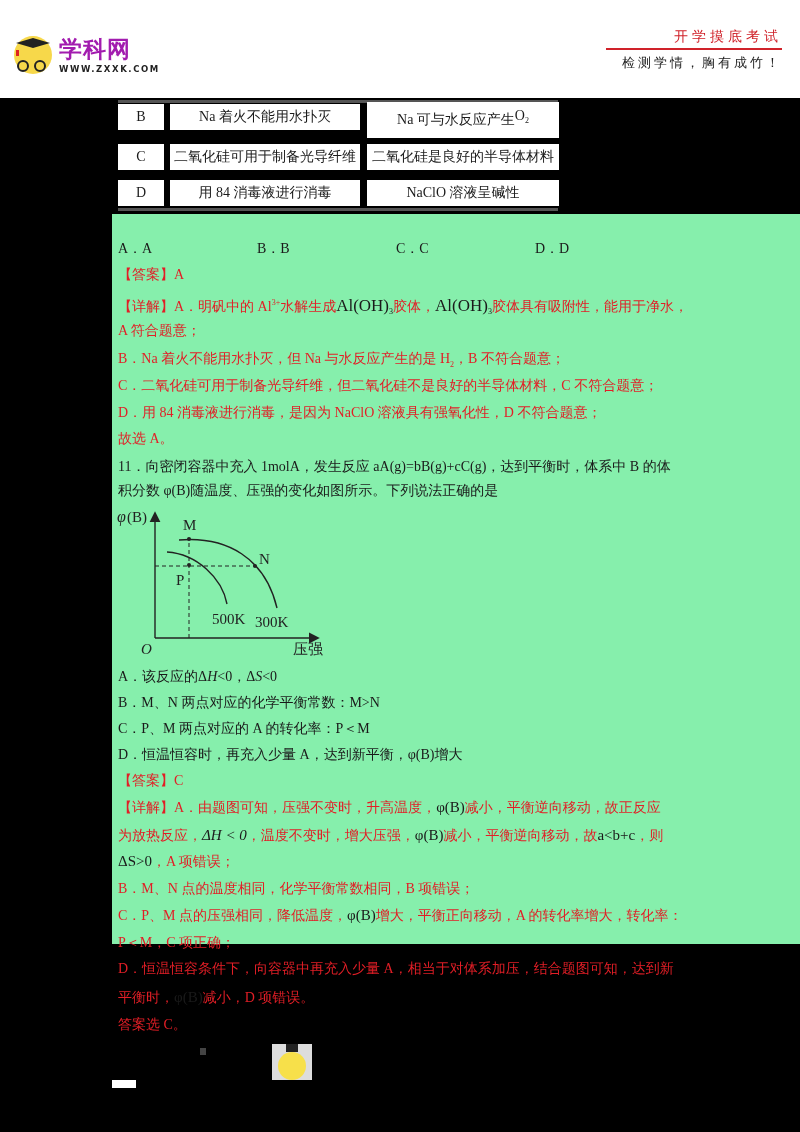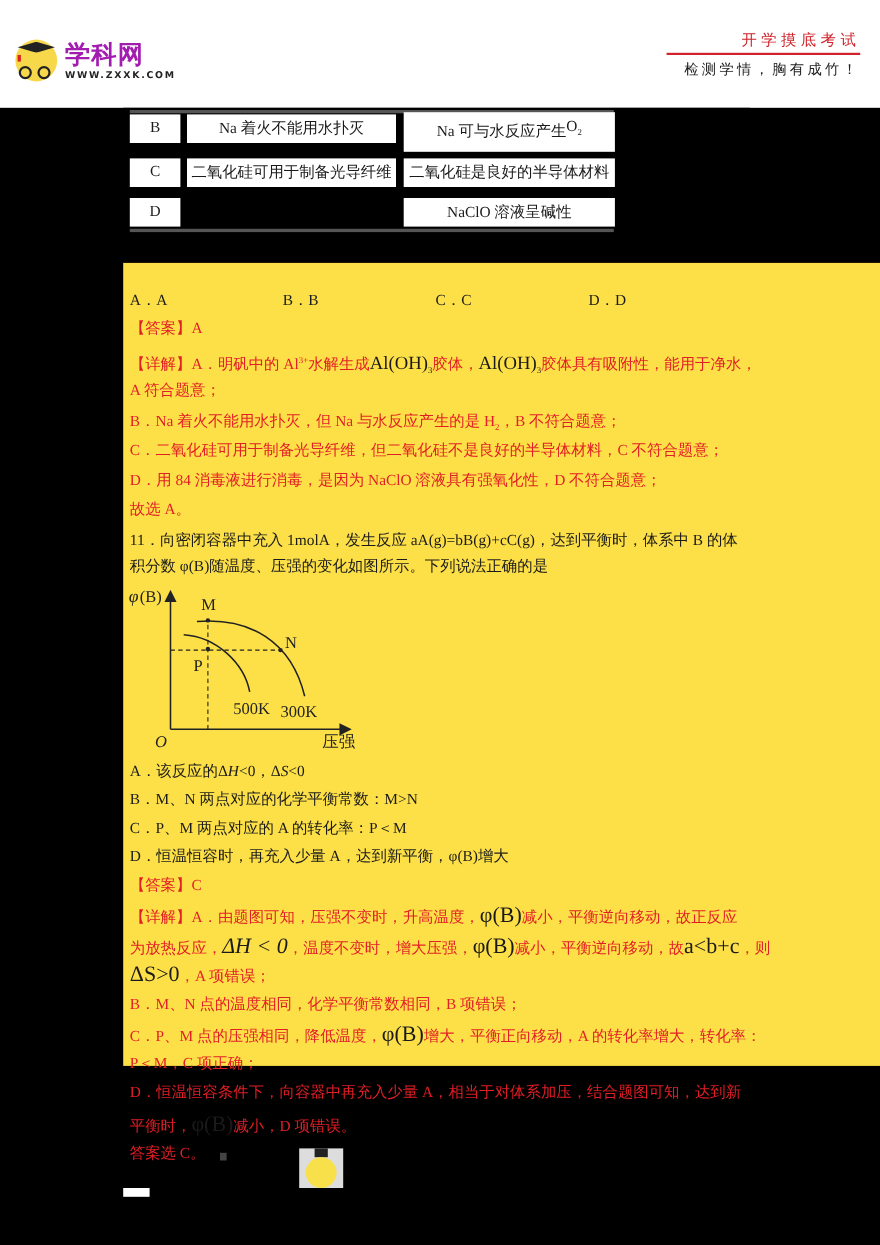--- a/index.html
+++ b/index.html
@@ -19,29 +19,29 @@
   .slogan { position: absolute; right: 18px; top: 28px; width: 176px; text-align: right; }
   .slogan-title { font-family: "DejaVu Serif", serif; font-weight: normal; font-size: 14px; letter-spacing: 4px; color: #d0222a; padding-bottom: 2px; border-bottom: 2px solid #d0222a; }
   .slogan-sub { font-family: "DejaVu Sans", sans-serif; font-size: 13px; letter-spacing: 3px; color: #222; margin-top: 4px; text-align: right; }
 
   .table-area { position: absolute; left: 112px; top: 98px; width: 570px; height: 116px; background: #000; }
   .cell { position: absolute; background: #fff; font-size: 14px; display: flex; align-items: center; justify-content: center; white-space: nowrap; }
   .cell .sub { font-size: 8px; vertical-align: -3px; }
   .cell .o2 { font-size: 14px; position: relative; top: -4px; }
   .bar-gray { position: absolute; height: 3px; background: #555; }
 
-  .page { position: absolute; left: 112px; top: 214px; width: 688px; height: 730px; background: #fde047; margin-top: 25px; }
+  .page { position: absolute; left: 112px; top: 214px; width: 688px; height: 730px; background: #86efac; }
   .line { position: absolute; left: 6px; font-size: 14px; line-height: 18px; white-space: nowrap; }
   .red { color: #e21e26; }
   .blk { color: #1a1a1a; }
   .opts { display: flex; }
   .opts span { display: inline-block; width: 139px; }
   sup, sub { font-size: 8px; }
   .ital { font-style: italic; }
-  .formula { font-size: 20px; color: #1a1a1a; }
+  .formula { font-size: 15px; color: #1a1a1a; }
   .formula-big { font-size: 17px; color: #1a1a1a; }
 
   .chart { position: absolute; left: 5px; top: 294px; width: 215px; height: 150px; }
   .chart svg text { font-family: "Liberation Serif", serif; }
 
   .footer-logo { position: absolute; left: 272px; top: 1044px; width: 40px; height: 36px; background: #ddd; }
   .footer-face { position: absolute; left: 6px; top: 8px; width: 28px; height: 28px; border-radius: 50%; background: #f7e04a; }
   .footer-cap { position: absolute; left: 14px; top: 0; width: 12px; height: 8px; background: #222; }
   .footer-dot { position: absolute; left: 200px; top: 1048px; width: 6px; height: 7px; background: #444; }
   .footer-white { position: absolute; left: 112px; top: 1080px; width: 24px; height: 8px; background: #fff; }
@@ -75,20 +75,21 @@
     <span>Na 可与水反应产生</span>
       <span class="o2">O</span>
       <span class="sub">2</span>
   </div>
 
   <div class="cell" style="left:6px;top:46px;width:46px;height:26px;">C</div>
   <div class="cell" style="left:58px;top:46px;width:190px;height:26px;">二氧化硅可用于制备光导纤维</div>
   <div class="cell" style="left:255px;top:46px;width:192px;height:26px;">二氧化硅是良好的半导体材料</div>
 
   <div class="cell" style="left:6px;top:82px;width:46px;height:26px;">D</div>
+  <div class="cell" style="left:58px;top:82px;width:190px;height:26px;">用 84 消毒液进行消毒</div>
   <div class="cell" style="left:255px;top:82px;width:192px;height:26px;">NaClO 溶液呈碱性</div>
   <div class="bar-gray" style="left:6px;top:110px;width:440px;"></div>
 </div>
 
 <div class="page">
 
   <div class="line blk opts" style="top:26px;">
     <span>A．A</span>
     <span>B．B</span>
     <span>C．C</span>

